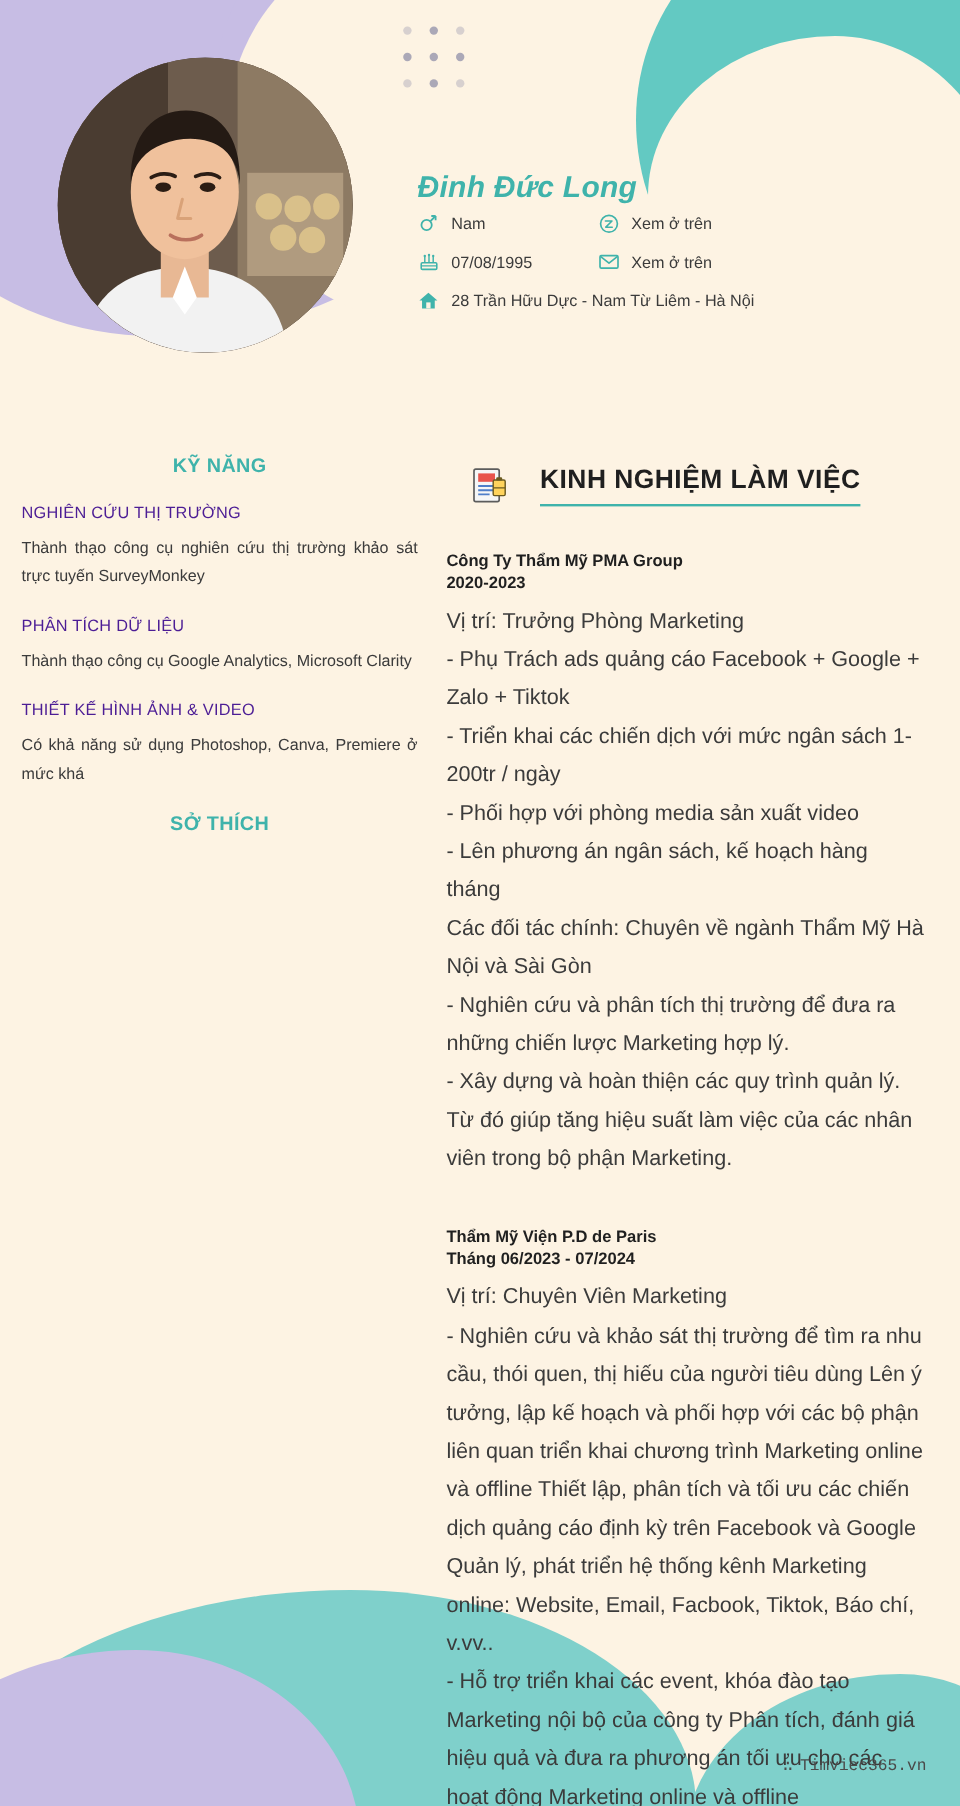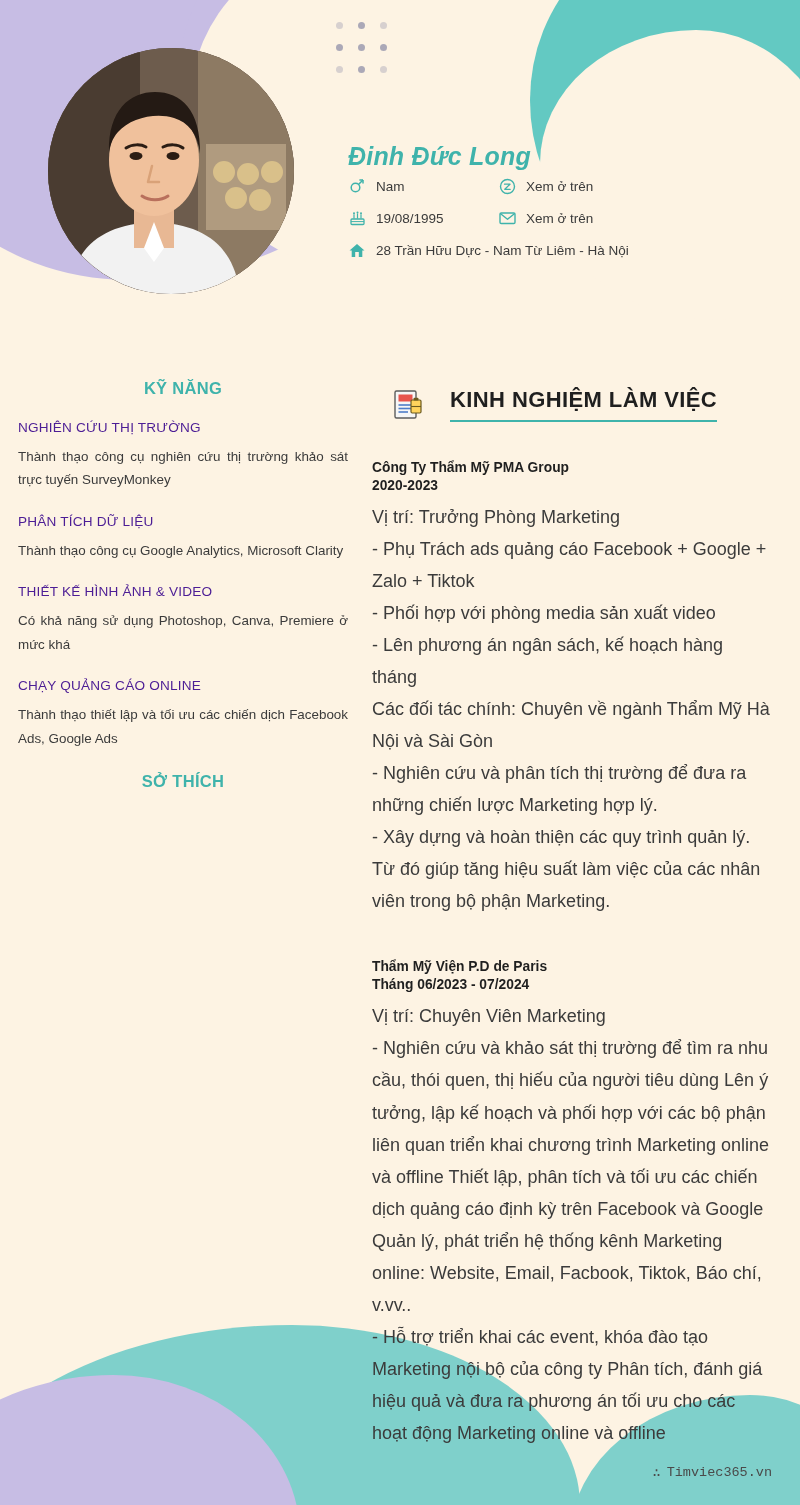--- a/index.html
+++ b/index.html
@@ -338,21 +338,21 @@
             <rect x="2" y="9" width="13" height="5.5" rx="1" fill="none" stroke="#3fb3ab" stroke-width="1.3"></rect>
             <line x1="2" y1="11.6" x2="15" y2="11.6" stroke="#3fb3ab" stroke-width="1"></line>
             <line x1="5" y1="4.2" x2="5" y2="8.6" stroke="#3fb3ab" stroke-width="1.2"></line>
             <line x1="8.5" y1="3.4" x2="8.5" y2="8.6" stroke="#3fb3ab" stroke-width="1.2"></line>
             <line x1="12" y1="4.2" x2="12" y2="8.6" stroke="#3fb3ab" stroke-width="1.2"></line>
             <circle cx="5" cy="3.3" r="1" fill="#3fb3ab"></circle>
             <circle cx="8.5" cy="2.5" r="1" fill="#3fb3ab"></circle>
             <circle cx="12" cy="3.3" r="1" fill="#3fb3ab"></circle>
           </svg>
         </span>
-        <span>19/08/1995</span>
+        <span>07/08/1995</span>
       </div>
 
       <div class="contact-item">
         <span class="ico">
           <svg width="17" height="14" viewBox="0 0 17 14" aria-hidden="true">
             <rect x="1" y="2" width="15" height="10.5" rx="1.2" fill="none" stroke="#3fb3ab" stroke-width="1.4"></rect>
             <path d="M1.6 2.8 L8.5 8.2 L15.4 2.8" fill="none" stroke="#3fb3ab" stroke-width="1.4" stroke-linecap="round" stroke-linejoin="round"></path>
           </svg>
         </span>
         <span>Xem ở trên</span>
@@ -382,24 +382,20 @@
       <p class="skill-title">NGHIÊN CỨU THỊ TRƯỜNG</p>
       <p class="skill-desc">Thành thạo công cụ nghiên cứu thị trường khảo sát trực tuyến SurveyMonkey</p>
     </div>
     <div>
       <p class="skill-title">PHÂN TÍCH DỮ LIỆU</p>
       <p class="skill-desc">Thành thạo công cụ Google Analytics, Microsoft Clarity</p>
     </div>
     <div>
       <p class="skill-title">THIẾT KẾ HÌNH ẢNH &amp; VIDEO</p>
       <p class="skill-desc">Có khả năng sử dụng Photoshop, Canva, Premiere ở mức khá</p>
-    </div>
-    <div>
-      <p class="skill-title">CHẠY QUẢNG CÁO ONLINE</p>
-      <p class="skill-desc">Thành thạo thiết lập và tối ưu các chiến dịch Facebook Ads, Google Ads</p>
     </div>
 
     <h2 class="side-heading">SỞ THÍCH</h2>
   </div>
 
   <div class="col-right">
 
     <div class="exp-header">
       <span class="badge-ico">
         <svg width="32" height="34" viewBox="0 0 32 34" aria-hidden="true">
@@ -414,20 +410,21 @@
         </svg>
       </span>
       <h2>KINH NGHIỆM LÀM VIỆC</h2>
     </div>
 
     <div class="job-block">
       <p class="job-company">Công Ty Thẩm Mỹ PMA Group</p>
       <p class="job-period">2020-2023</p>
       <p class="job-line">Vị trí: Trưởng Phòng Marketing</p>
       <p class="job-line">- Phụ Trách ads quảng cáo Facebook + Google + Zalo + Tiktok</p>
+      <p class="job-line">- Triển khai các chiến dịch với mức ngân sách 1-200tr / ngày</p>
       <p class="job-line">- Phối hợp với phòng media sản xuất video</p>
       <p class="job-line">- Lên phương án ngân sách, kế hoạch hàng tháng</p>
       <p class="job-line">Các đối tác chính: Chuyên về ngành Thẩm Mỹ Hà Nội và Sài Gòn</p>
       <p class="job-line">- Nghiên cứu và phân tích thị trường để đưa ra những chiến lược Marketing hợp lý.</p>
       <p class="job-line">- Xây dựng và hoàn thiện các quy trình quản lý. Từ đó giúp tăng hiệu suất làm việc của các nhân viên trong bộ phận Marketing.</p>
     </div>
 
     <div class="job-block">
       <p class="job-company">Thẩm Mỹ Viện P.D de Paris</p>
       <p class="job-period">Tháng 06/2023 - 07/2024</p>

